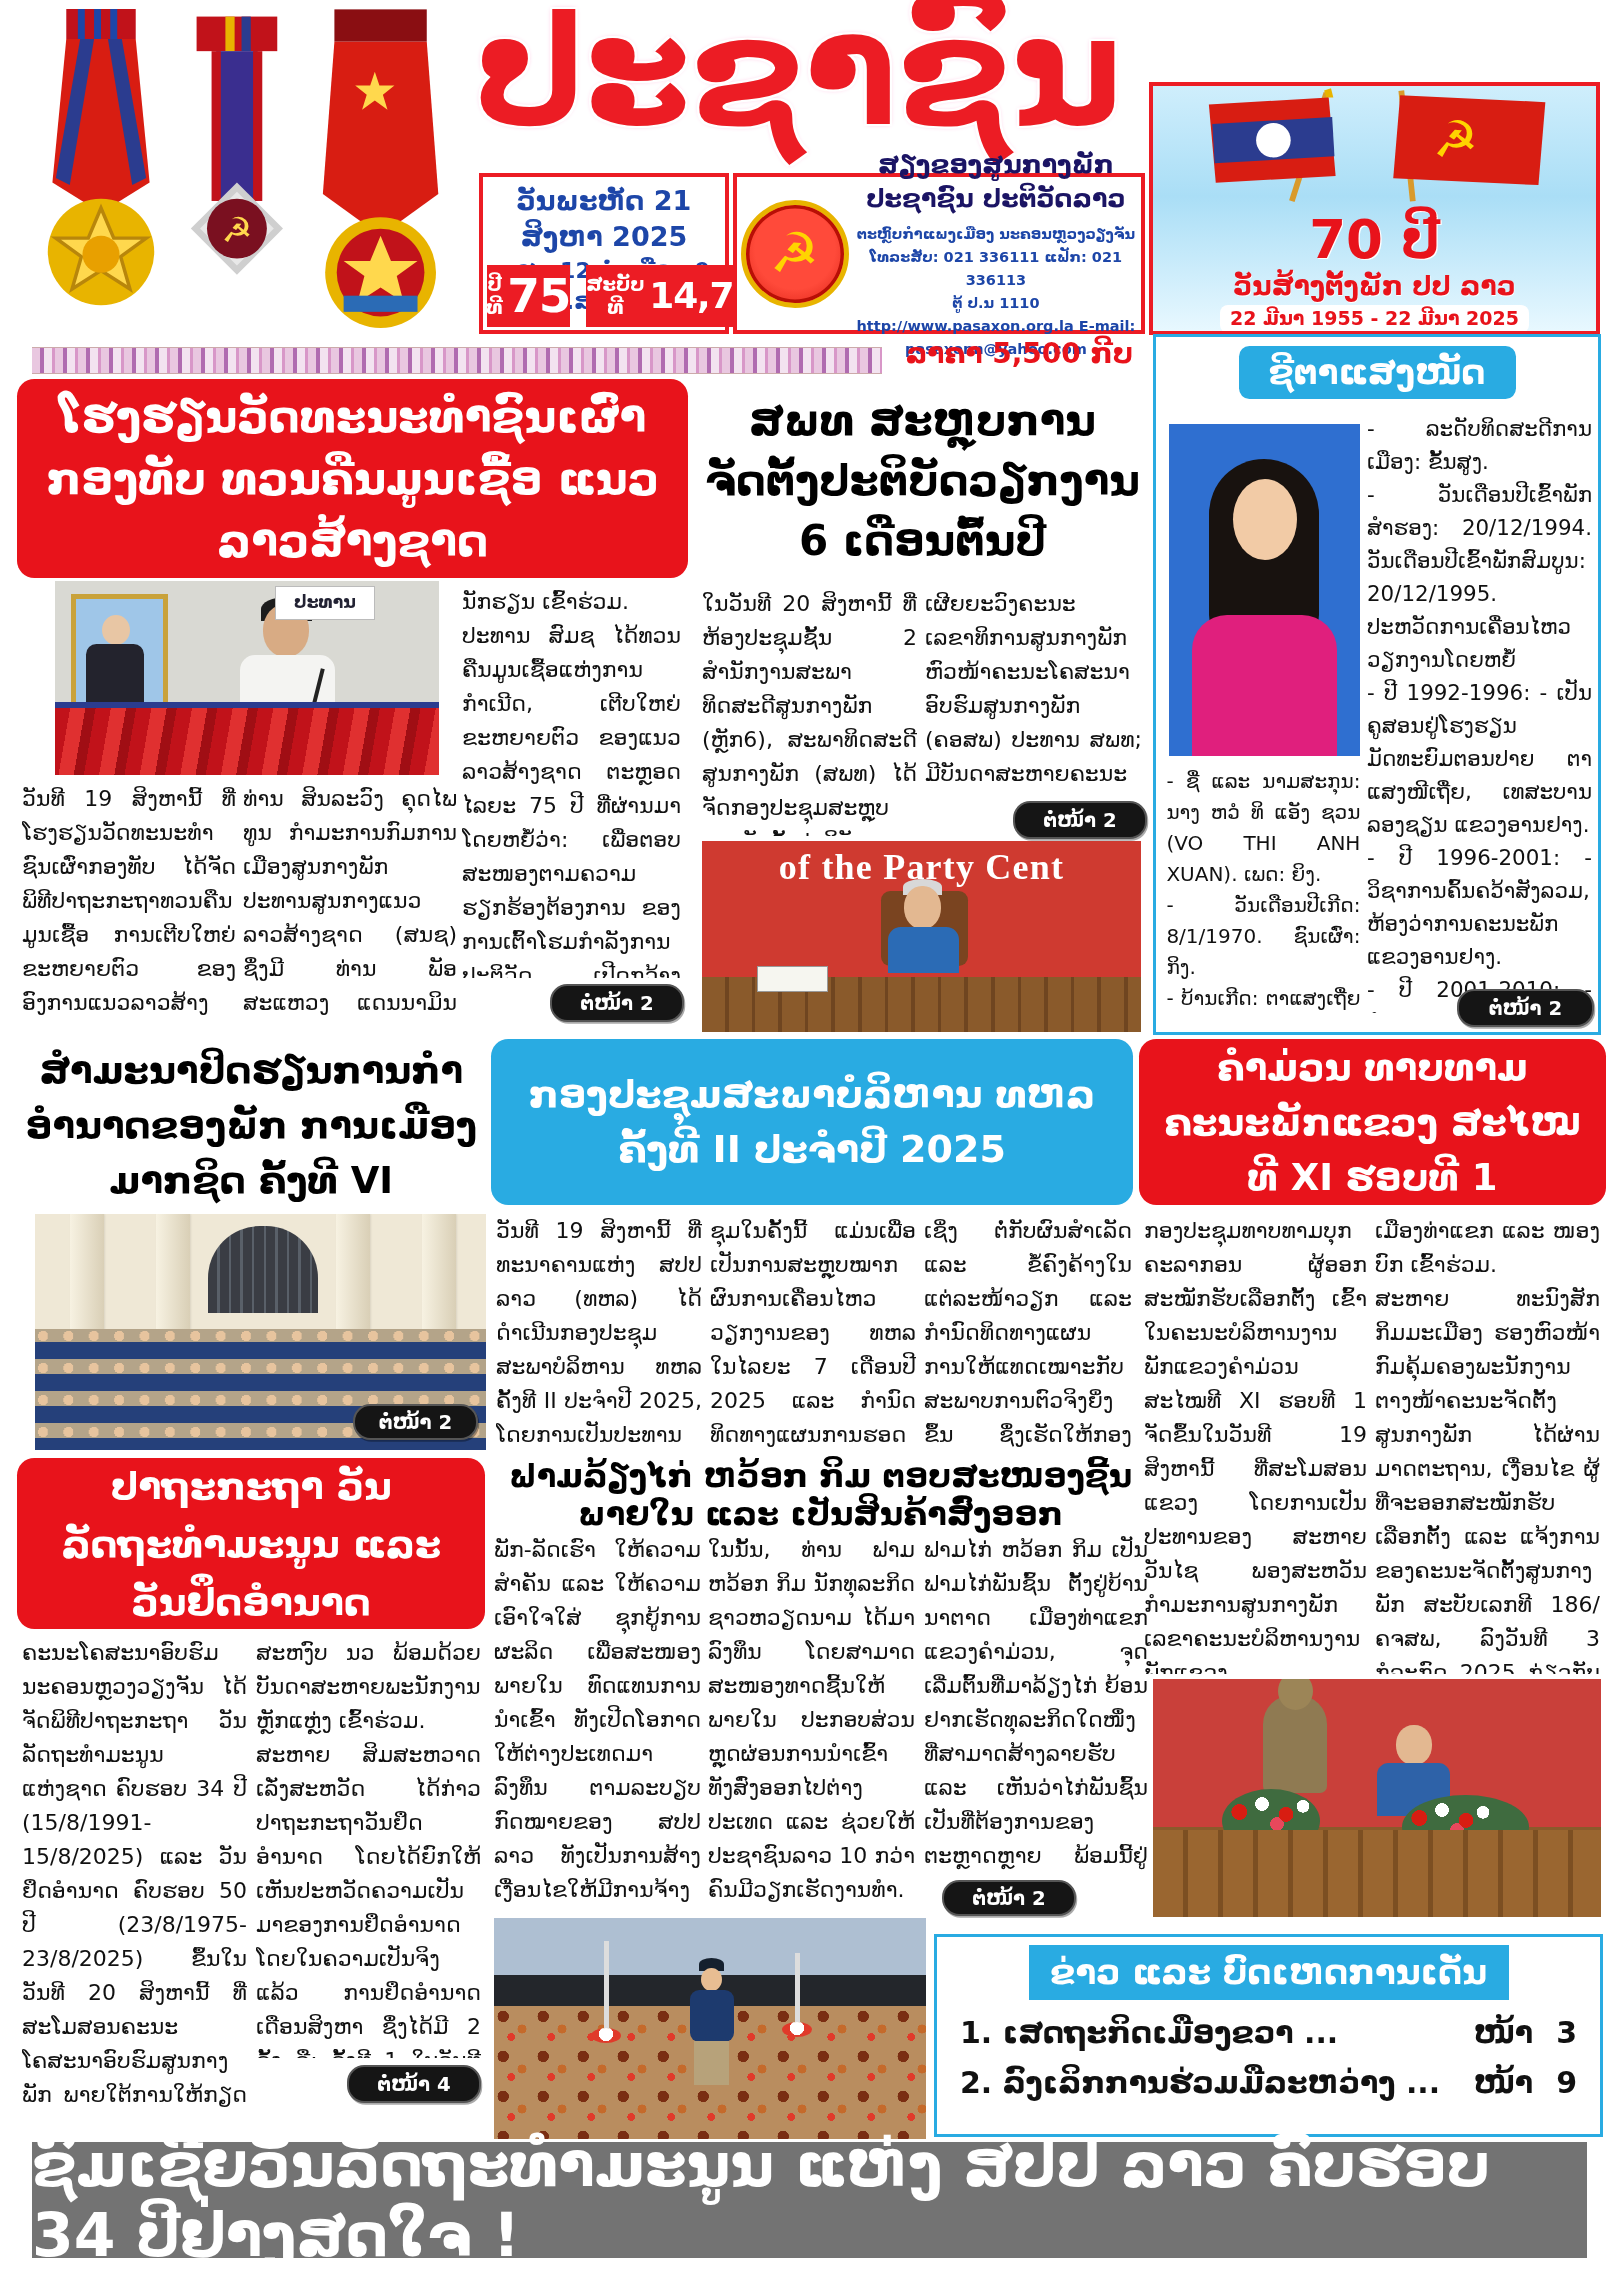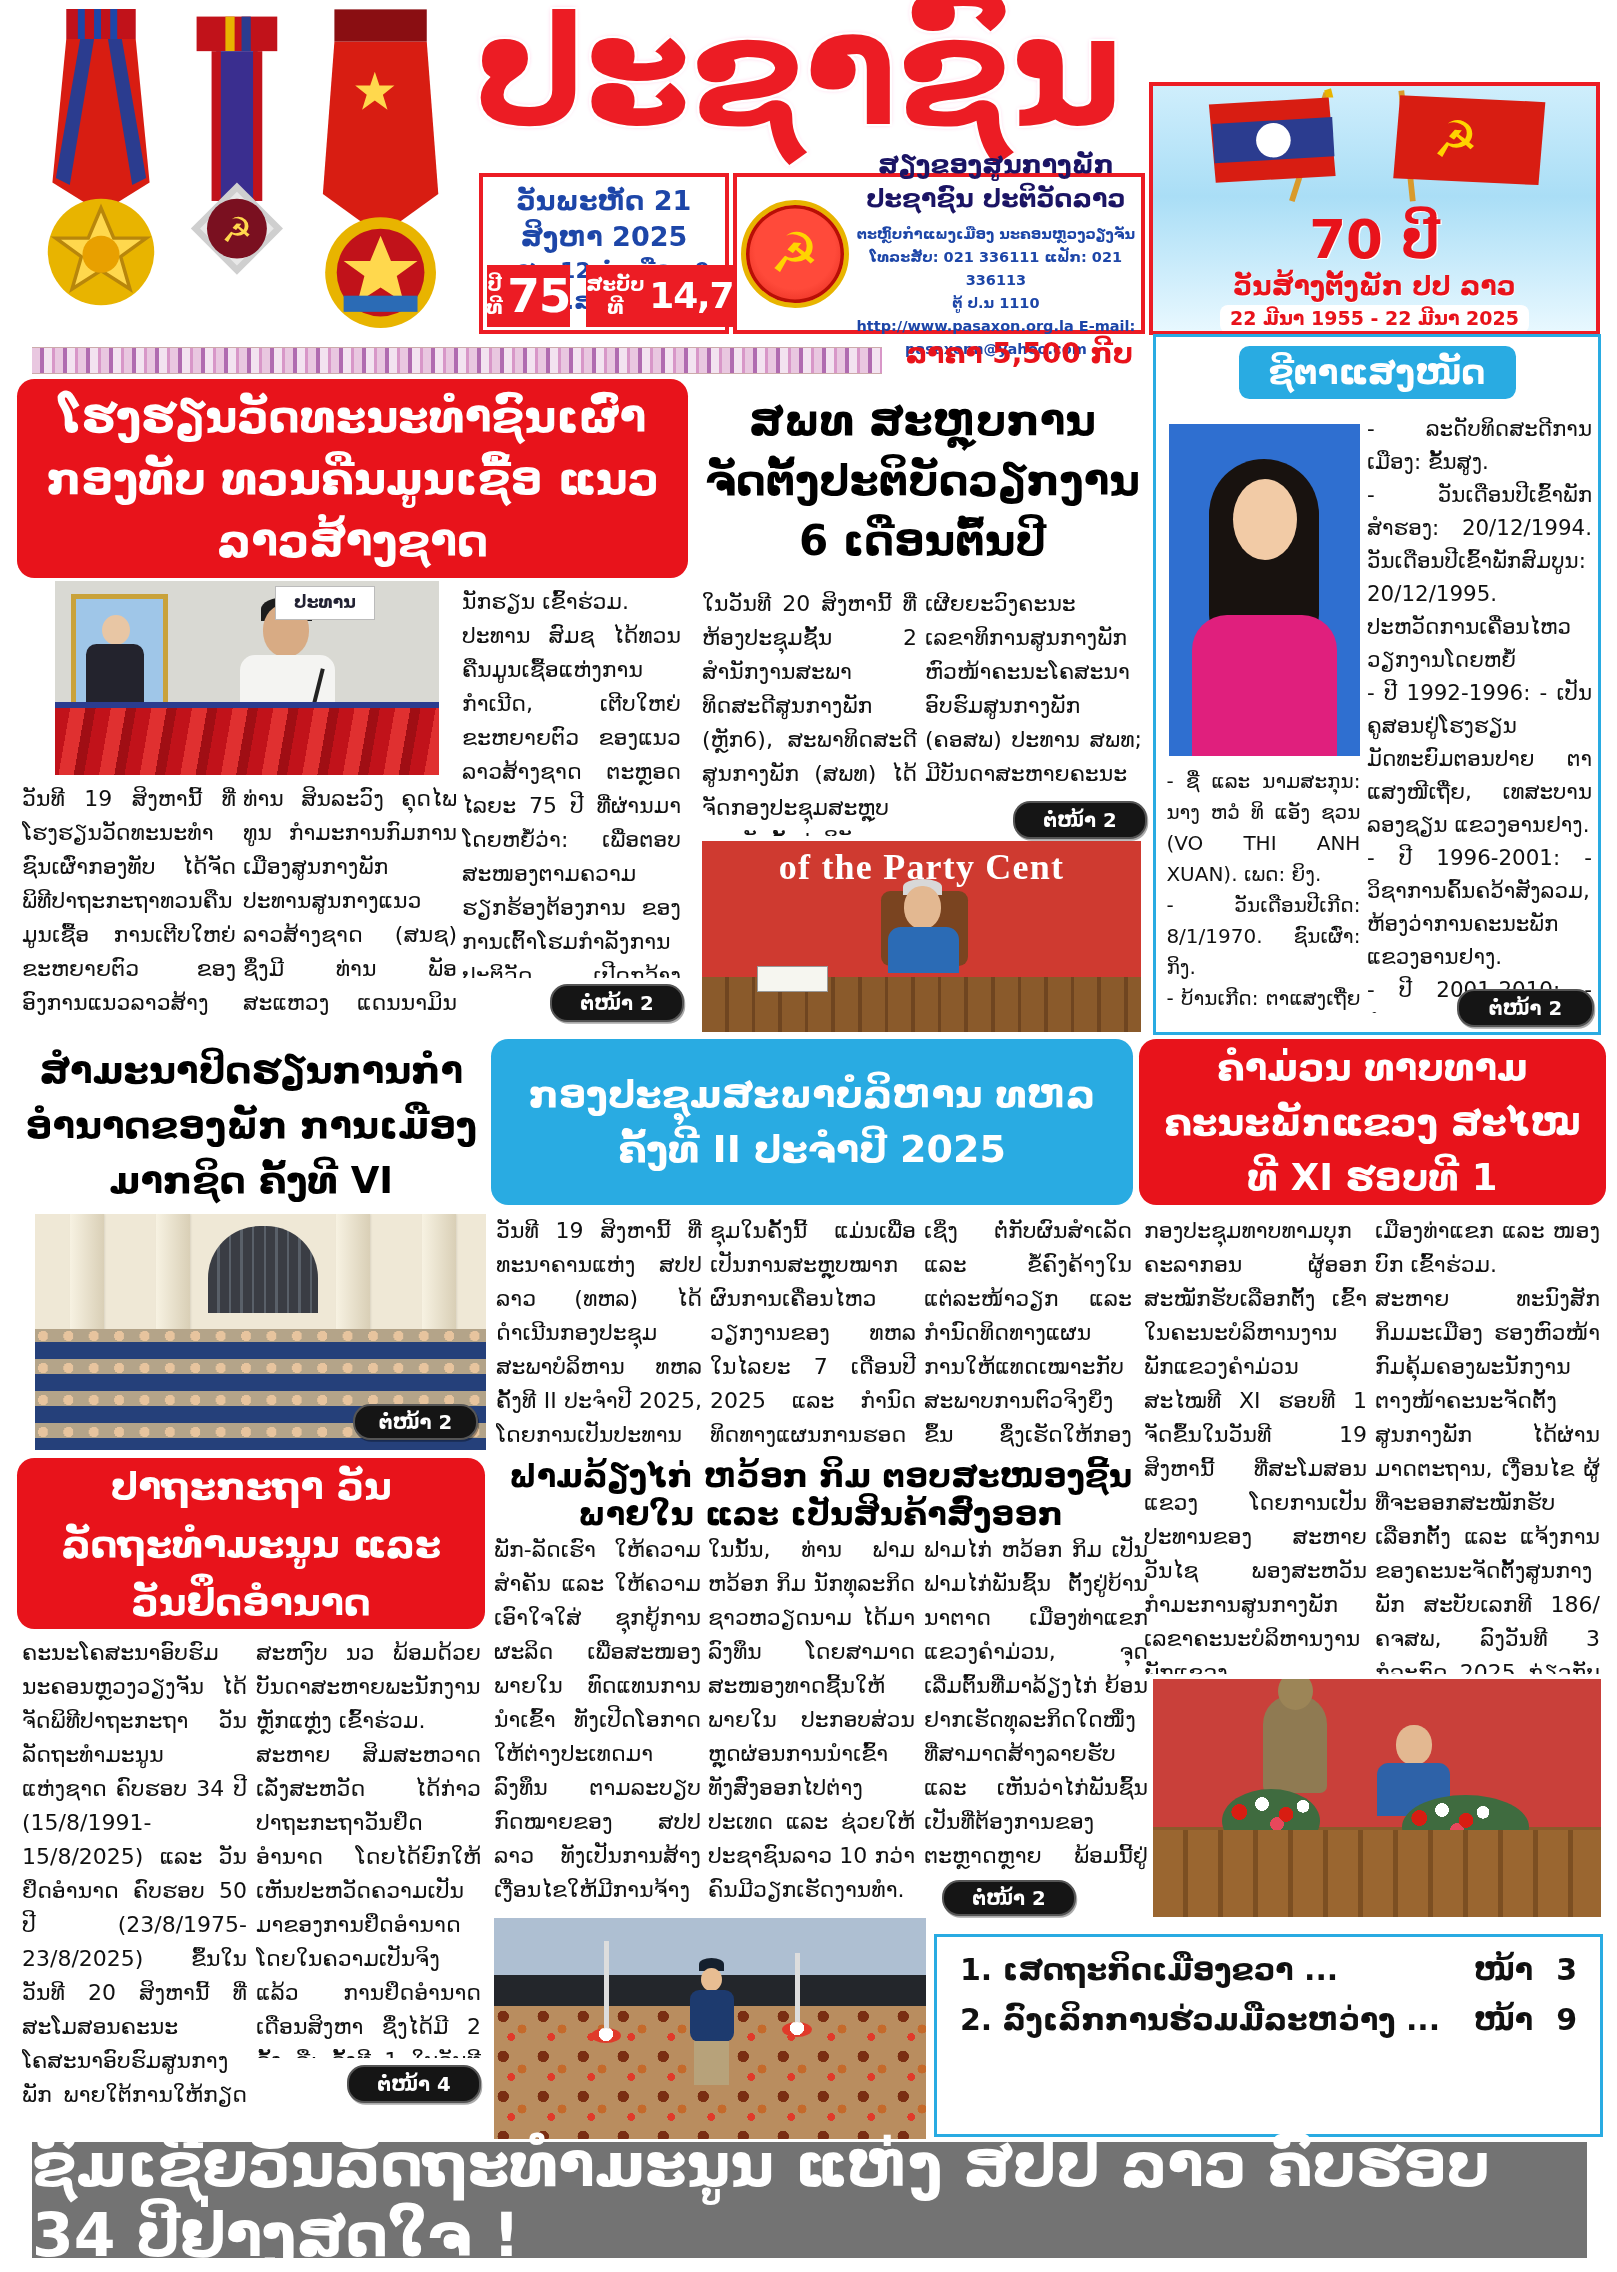--- a/index.html
+++ b/index.html
@@ -343,20 +343,21 @@
     <div class="feeder" style="left:301px;top:35px;height:69px;"></div>
     <div id="p5-man">
       <div class="cap"></div>
         <div class="face"></div>
         <div class="polo"></div>
         <div class="pants"></div>
     </div>
   </div>
 
   <div id="news-box" class="abs">
+    <div id="news-header">ຂ່າວ ແລະ ບົດເຫດການເດັ່ນ</div>
     <div class="news-row">
       <span>1.</span>&nbsp;
       <span class="news-title">ເສດຖະກິດເມືອງຂວາ ...</span>
       <span class="news-pagelabel">ໜ້າ</span>
       <span>3</span>
     </div>
     <div class="news-row">
       <span>2.</span>&nbsp;
       <span class="news-title">ລົງເລິກການຮ່ວມມືລະຫວ່າງ ...</span>
       <span class="news-pagelabel">ໜ້າ</span>

